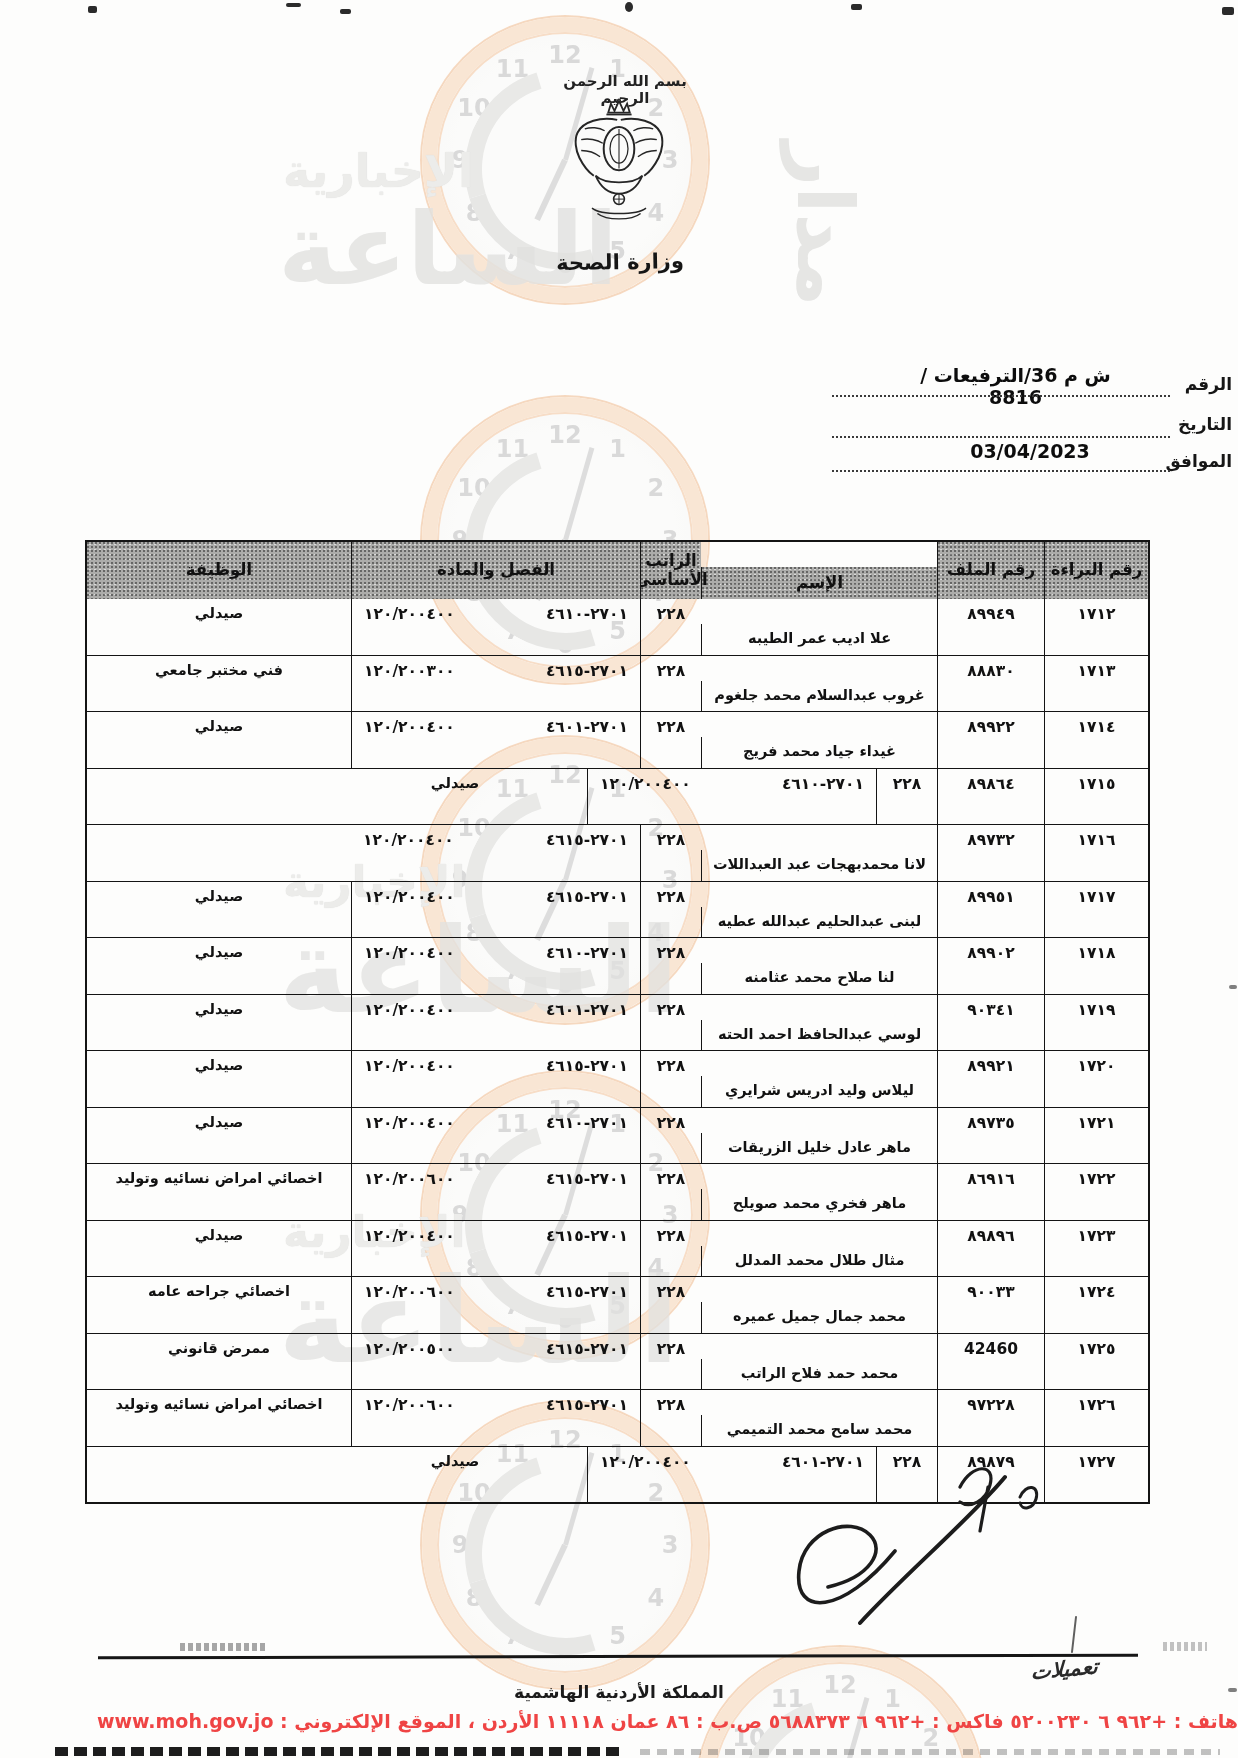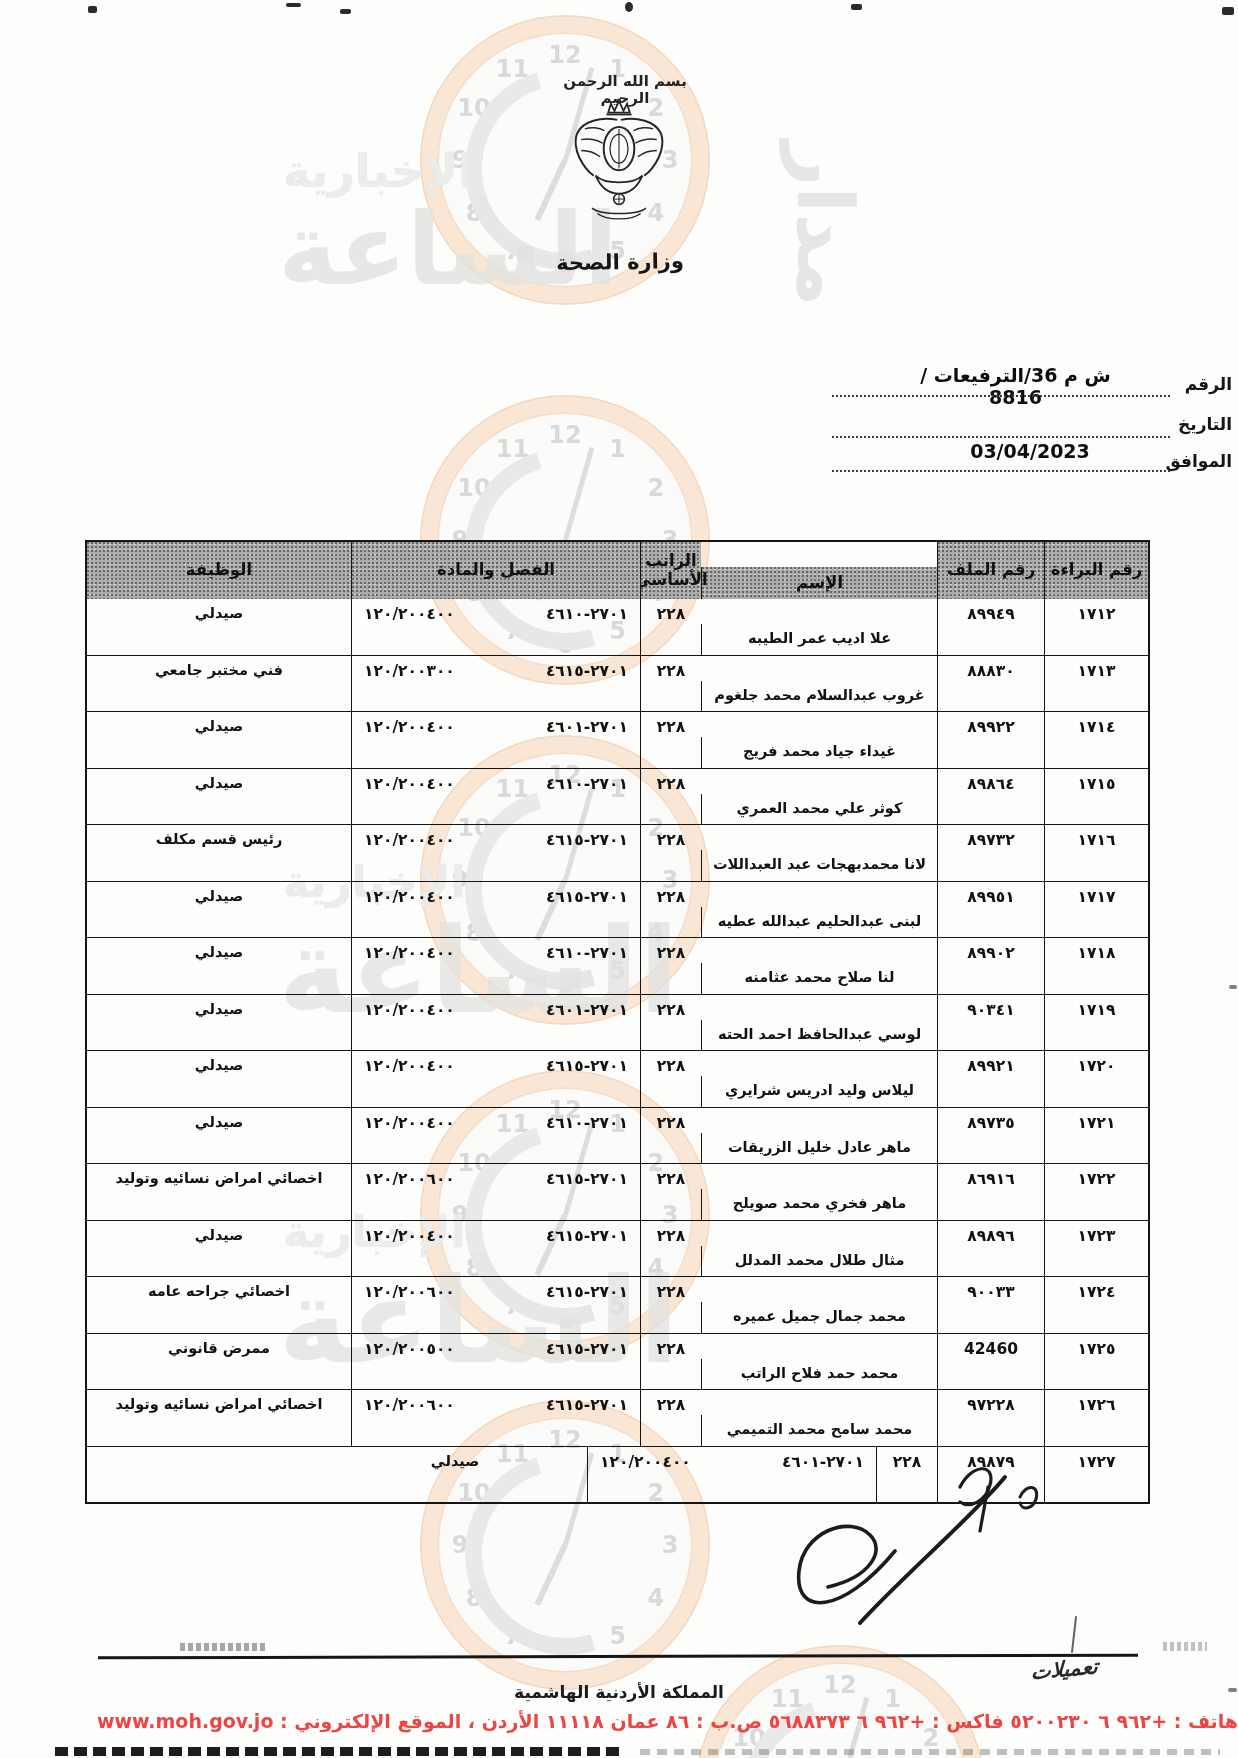--- a/index.html
+++ b/index.html
@@ -306,23 +306,20 @@
           <span>صيدلي</span>
         </div>
   </div>
       <div class="tr">
     <div class="td c-patent">
           <span class="num">١٧١٥</span>
         </div>
     <div class="td c-file">
           <span class="num">٨٩٨٦٤</span>
         </div>
-    <div class="td c-name">
-          <span>كوثر علي محمد العمري</span>
-        </div>
     <div class="td c-salary">
           <span class="num">٢٢٨</span>
         </div>
     <div class="td c-chapter">
       <span class="num">١٢٠/٢٠٠٤٠٠</span>
       <span class="num">٤٦١٠-٢٧٠١</span>
     </div>
     <div class="td c-job">
           <span>صيدلي</span>
         </div>
@@ -337,23 +334,20 @@
     <div class="td c-name">
           <span>لانا محمدبهجات عبد العبداللات</span>
         </div>
     <div class="td c-salary">
           <span class="num">٢٢٨</span>
         </div>
     <div class="td c-chapter">
       <span class="num">١٢٠/٢٠٠٤٠٠</span>
       <span class="num">٤٦١٥-٢٧٠١</span>
     </div>
-    <div class="td c-job">
-          <span>رئيس قسم مكلف</span>
-        </div>
   </div>
       <div class="tr">
     <div class="td c-patent">
           <span class="num">١٧١٧</span>
         </div>
     <div class="td c-file">
           <span class="num">٨٩٩٥١</span>
         </div>
     <div class="td c-name">
           <span>لبنى عبدالحليم عبدالله عطيه</span>

